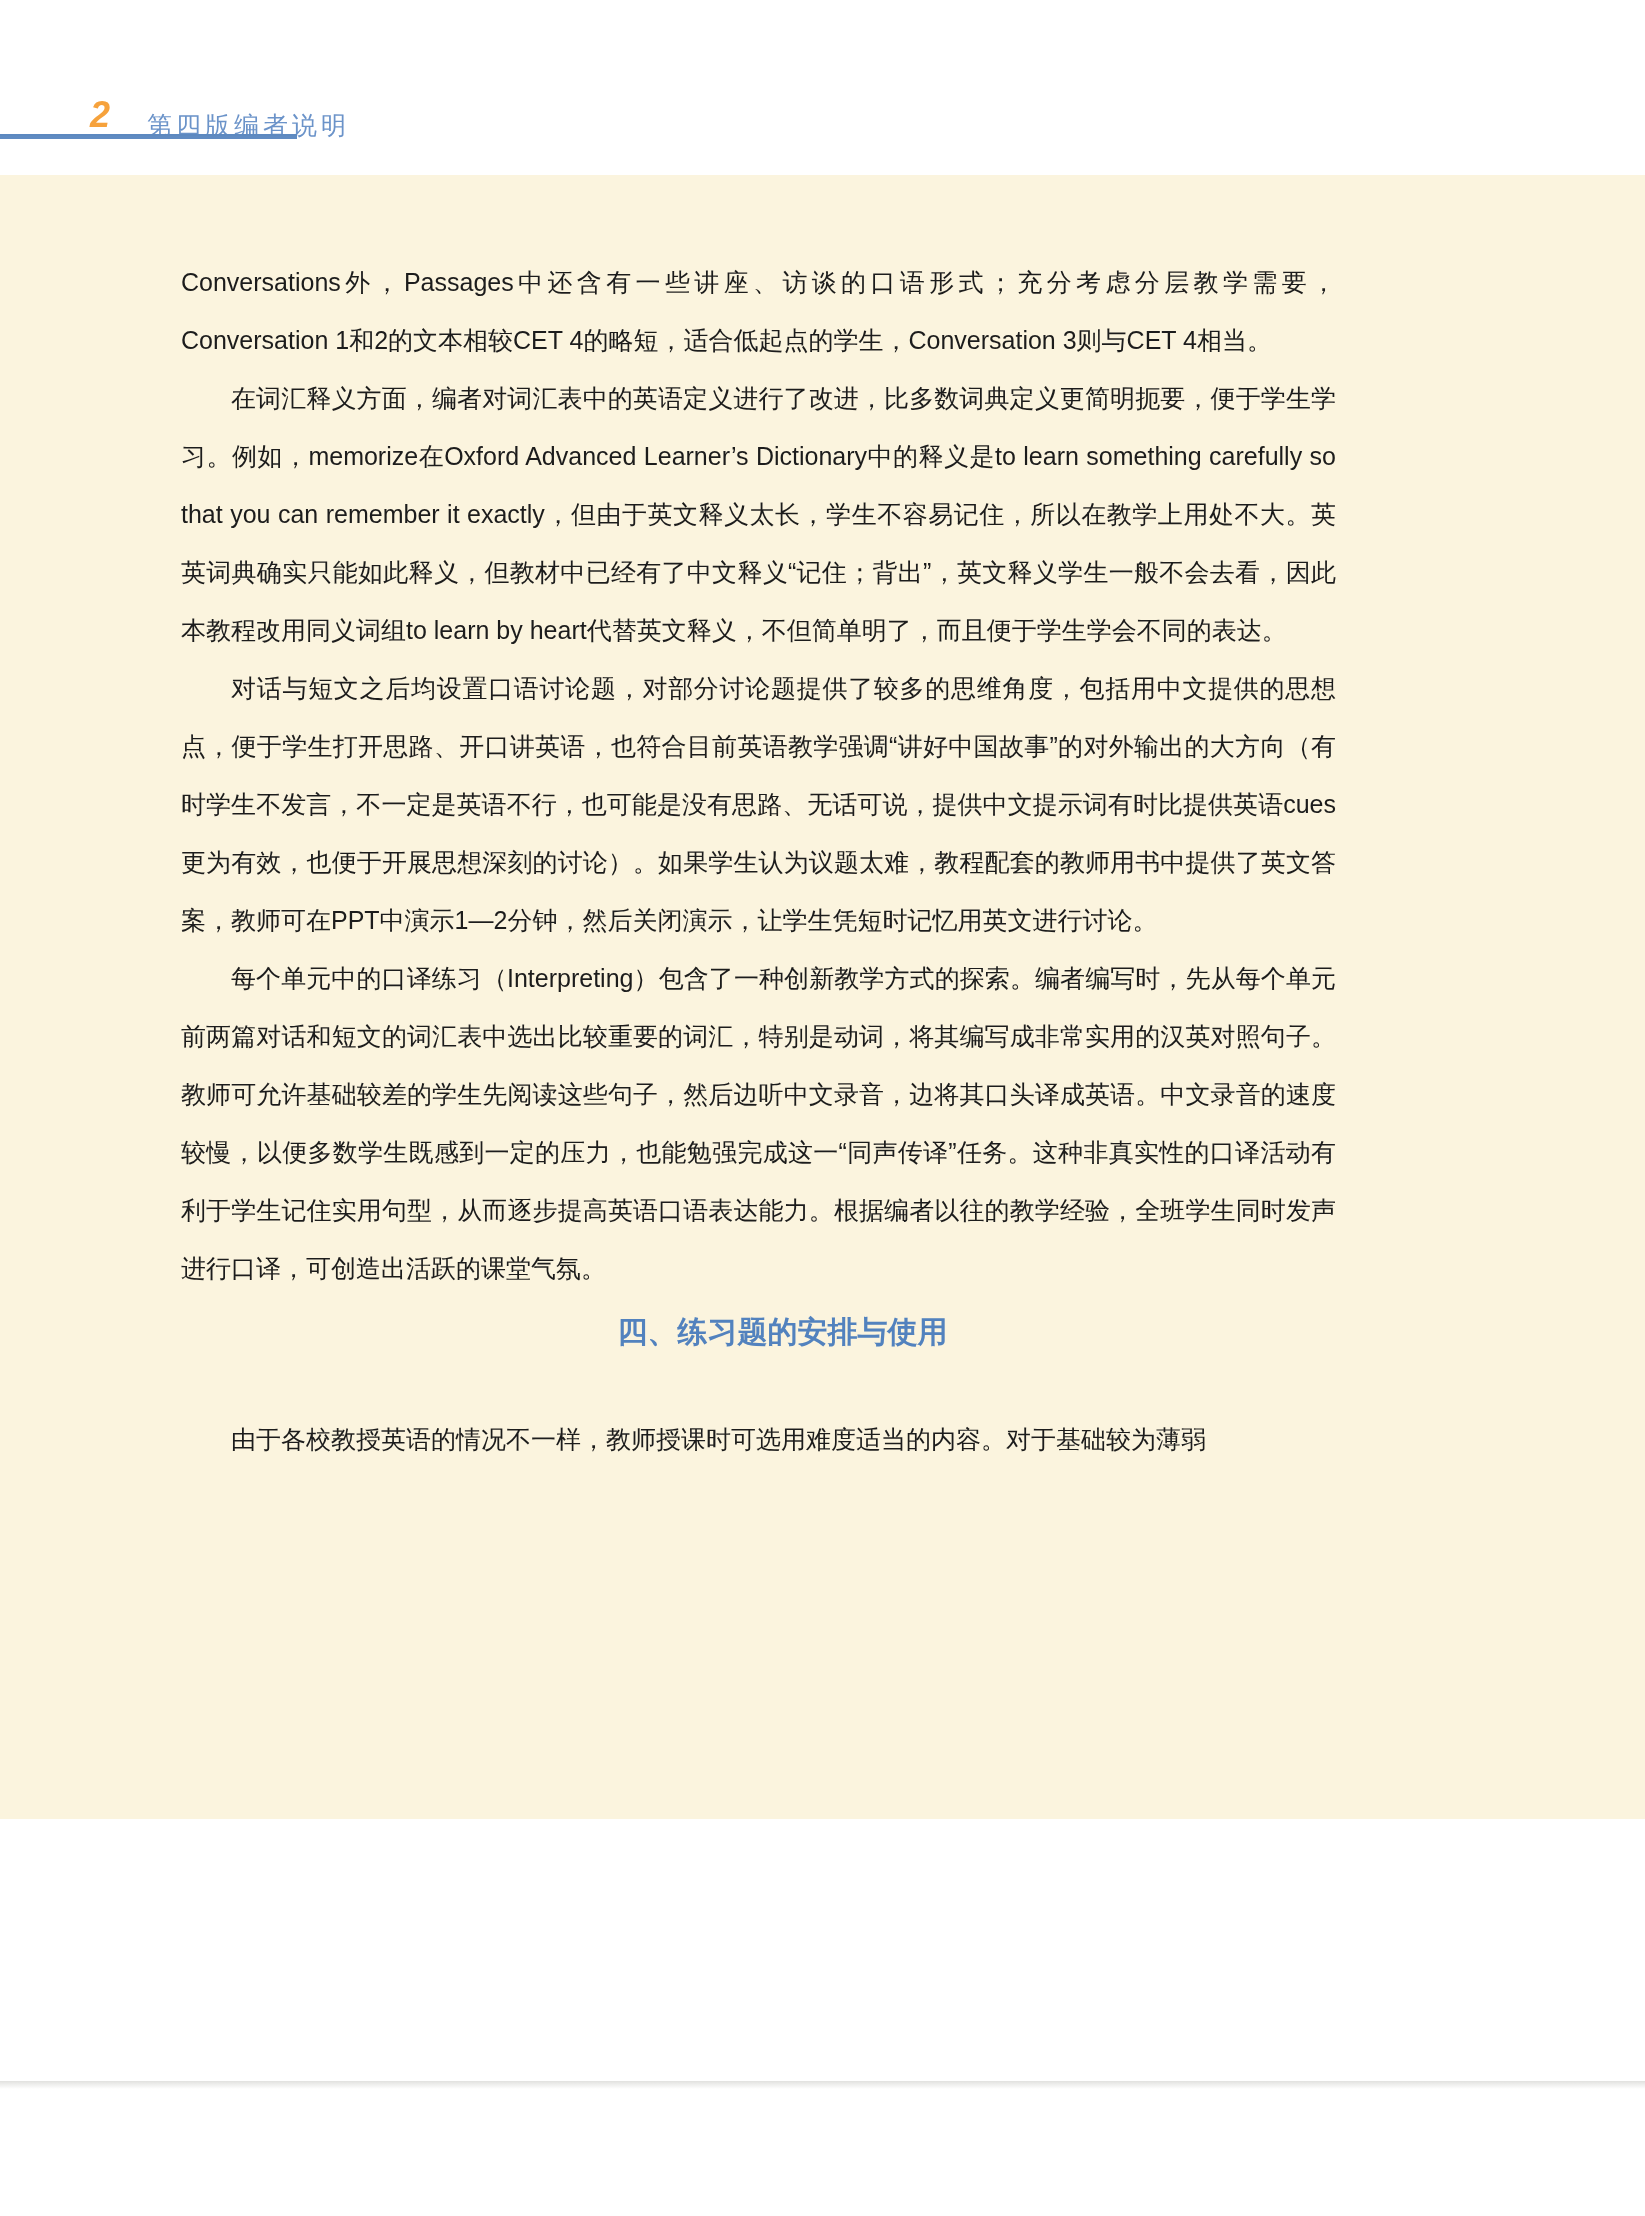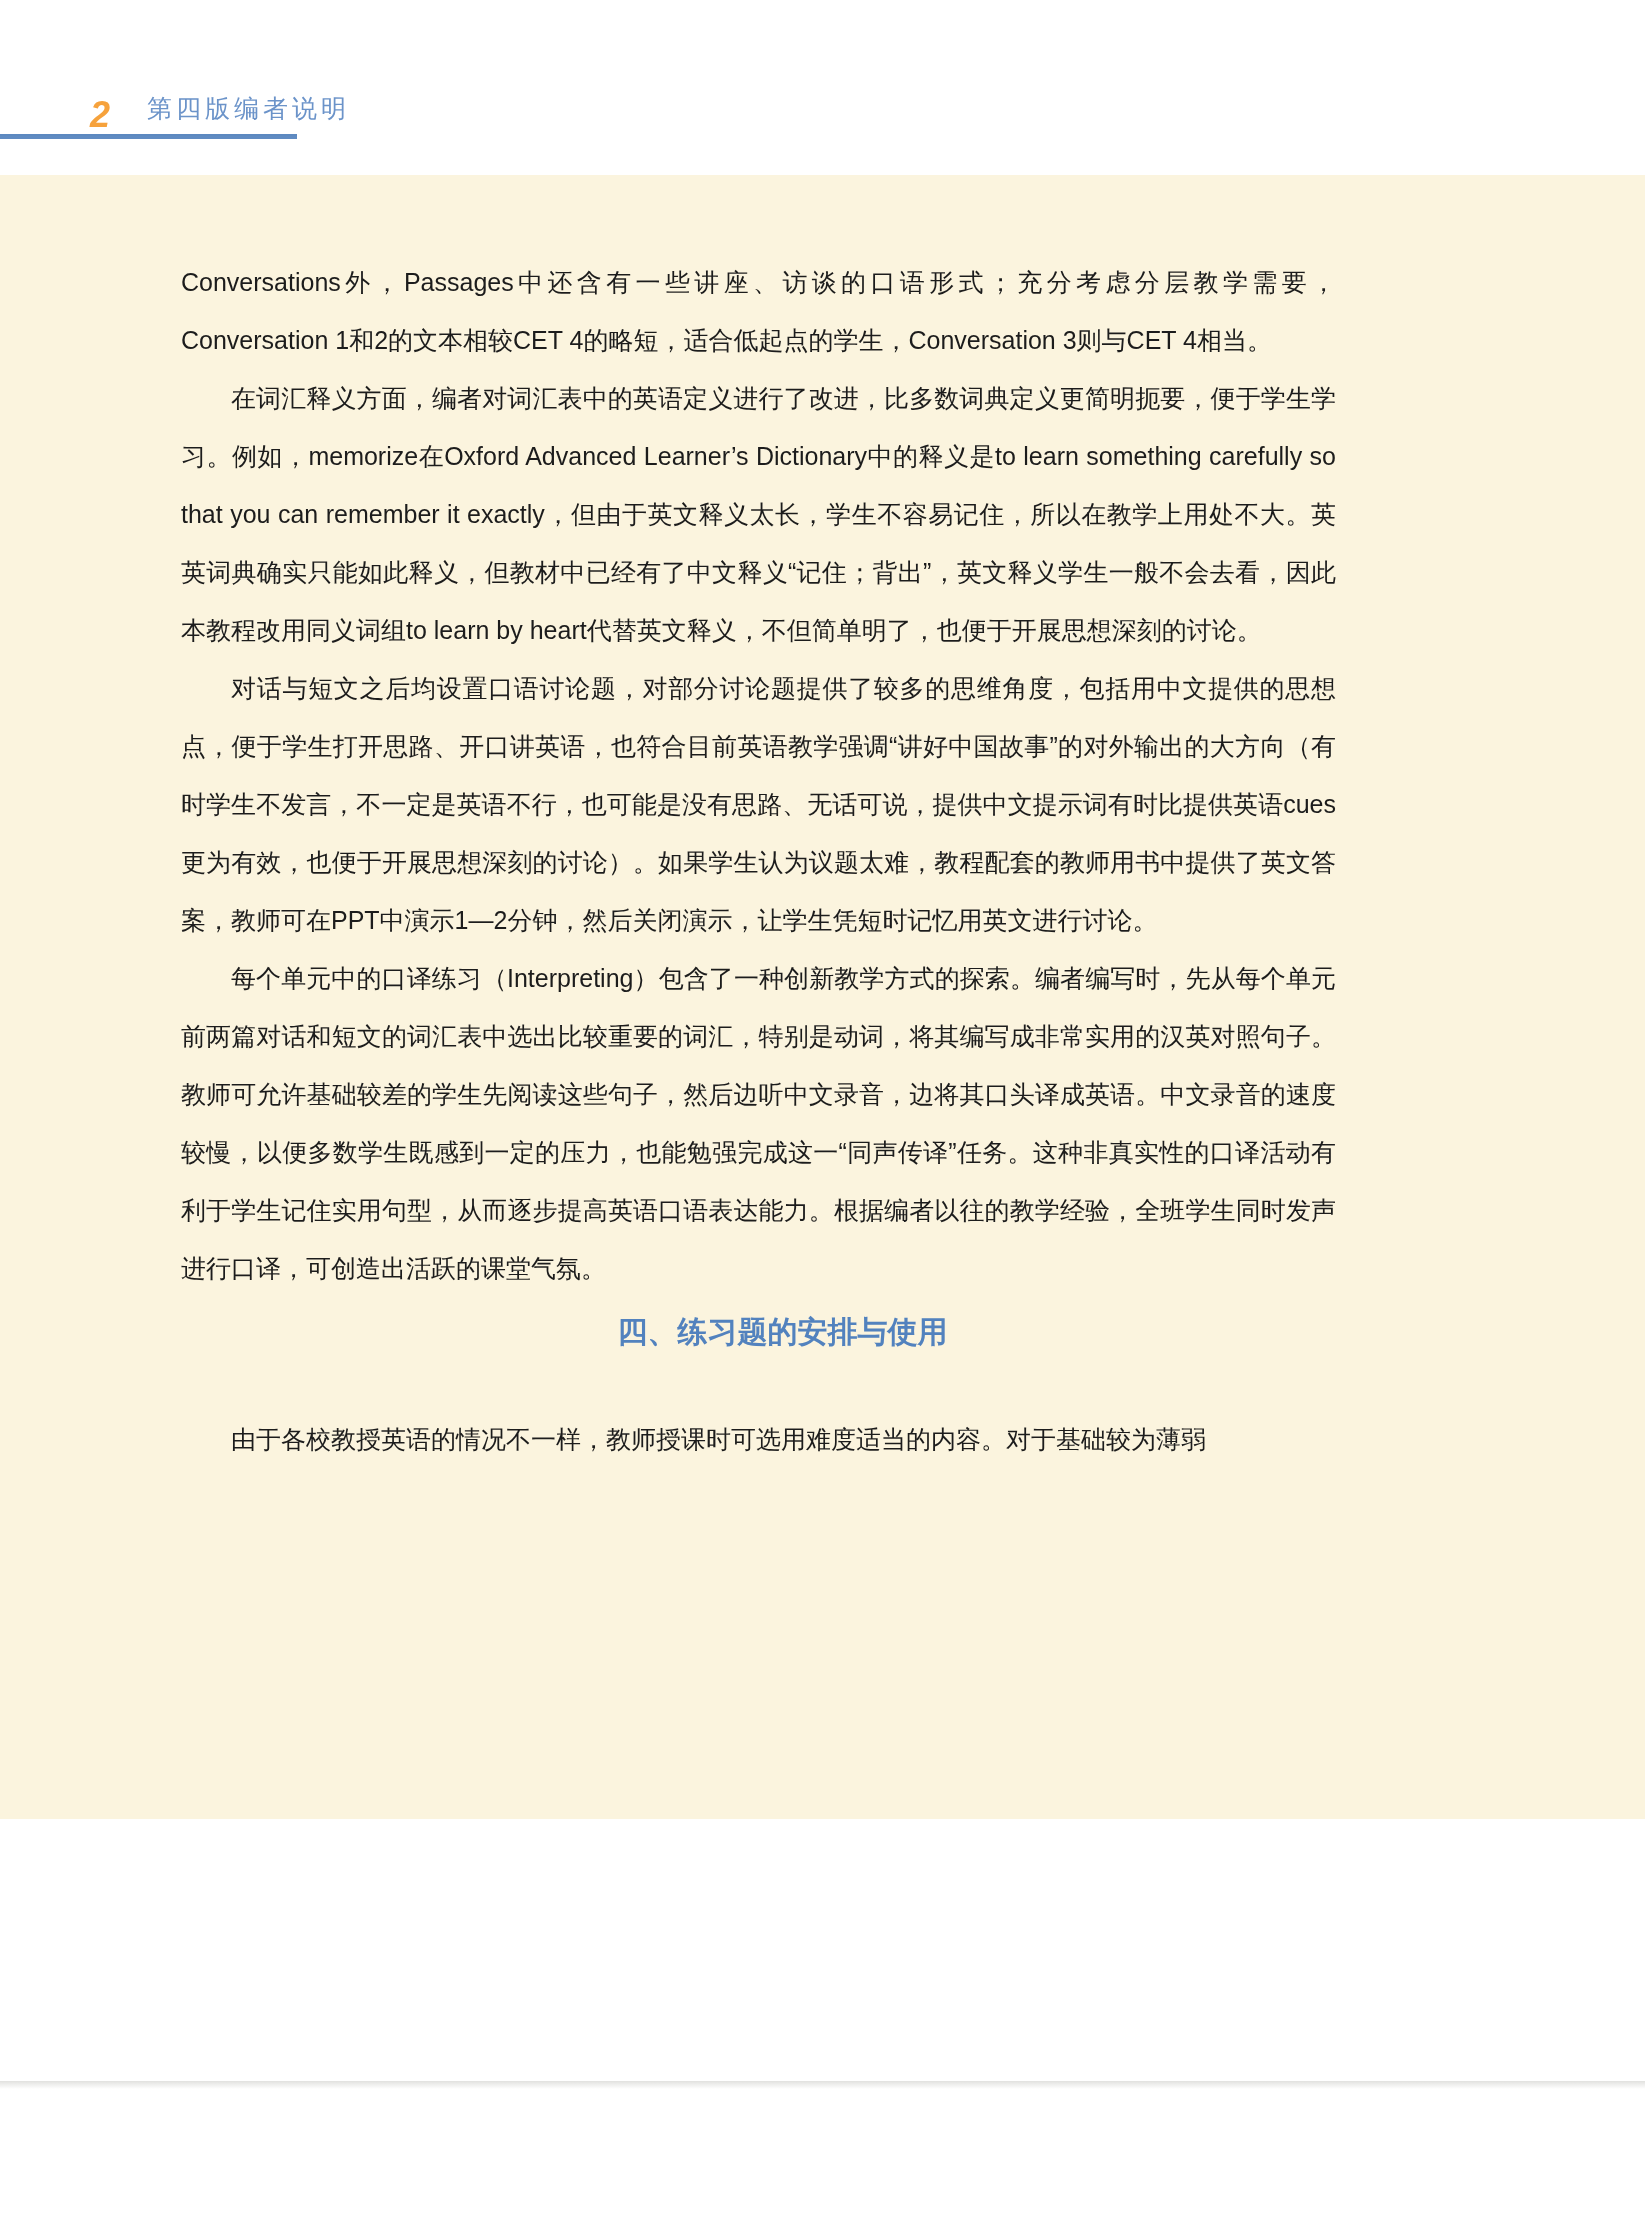--- a/index.html
+++ b/index.html
@@ -29,21 +29,21 @@
     top: 97px;
     font-size: 36px;
     line-height: 36px;
     font-weight: bold;
     font-style: italic;
     color: #f6a23c;
   }
   .runhead-title {
     position: absolute;
     left: 147px;
-    top: 94px;
+    top: 111px;
     font-size: 25px;
     line-height: 28px;
     letter-spacing: 4px;
     color: #6b93c9;
   }
   .runhead-rule {
     position: absolute;
     left: 0;
     top: 134px;
     width: 297px;
@@ -99,21 +99,21 @@
 <body>
 
 <div class="runhead">
   <div class="page-num">2</div>
   <div class="runhead-title">第四版编者说明</div>
   <div class="runhead-rule"></div>
 </div>
 
 <div class="sheet">
   <p class="para noindent"><span>Conversations外，Passages中还含有一些讲座、访谈的口语形式；充分考虑分层教学需要，Conversation 1和2的文本相较CET 4的略短，适合低起点的学生，Conversation 3则与CET 4相当。</span></p>
-  <p class="para"><span>在词汇释义方面，编者对词汇表中的英语定义进行了改进，比多数词典定义更简明扼要，便于学生学习。例如，memorize在</span><span class="it">Oxford Advanced Learner’s Dictionary</span><span>中的释义是to learn something carefully so that you can remember it exactly，但由于英文释义太长，学生不容易记住，所以在教学上用处不大。英英词典确实只能如此释义，但教材中已经有了中文释义“记住；背出”，英文释义学生一般不会去看，因此本教程改用同义词组to learn by heart代替英文释义，不但简单明了，也便于开展思想深刻的讨论。</span></p>
+  <p class="para"><span>在词汇释义方面，编者对词汇表中的英语定义进行了改进，比多数词典定义更简明扼要，便于学生学习。例如，memorize在</span><span class="it">Oxford Advanced Learner’s Dictionary</span><span>中的释义是to learn something carefully so that you can remember it exactly，但由于英文释义太长，学生不容易记住，所以在教学上用处不大。英英词典确实只能如此释义，但教材中已经有了中文释义“记住；背出”，英文释义学生一般不会去看，因此本教程改用同义词组to learn by heart代替英文释义，不但简单明了，而且便于学生学会不同的表达。</span></p>
   <p class="para"><span>对话与短文之后均设置口语讨论题，对部分讨论题提供了较多的思维角度，包括用中文提供的思想点，便于学生打开思路、开口讲英语，也符合目前英语教学强调“讲好中国故事”的对外输出的大方向（有时学生不发言，不一定是英语不行，也可能是没有思路、无话可说，提供中文提示词有时比提供英语cues更为有效，也便于开展思想深刻的讨论）。如果学生认为议题太难，教程配套的教师用书中提供了英文答案，教师可在PPT中演示1—2分钟，然后关闭演示，让学生凭短时记忆用英文进行讨论。</span></p>
   <p class="para"><span>每个单元中的口译练习（Interpreting）包含了一种创新教学方式的探索。编者编写时，先从每个单元前两篇对话和短文的词汇表中选出比较重要的词汇，特别是动词，将其编写成非常实用的汉英对照句子。教师可允许基础较差的学生先阅读这些句子，然后边听中文录音，边将其口头译成英语。中文录音的速度较慢，以便多数学生既感到一定的压力，也能勉强完成这一“同声传译”任务。这种非真实性的口译活动有利于学生记住实用句型，从而逐步提高英语口语表达能力。根据编者以往的教学经验，全班学生同时发声进行口译，可创造出活跃的课堂气氛。</span></p>
 
   <h2 class="section-heading">四、练习题的安排与使用</h2>
 
   <p class="para"><span>由于各校教授英语的情况不一样，教师授课时可选用难度适当的内容。对于基础较为薄弱</span></p>
 </div>
 <div class="sheet-shadow"></div>
 
 

